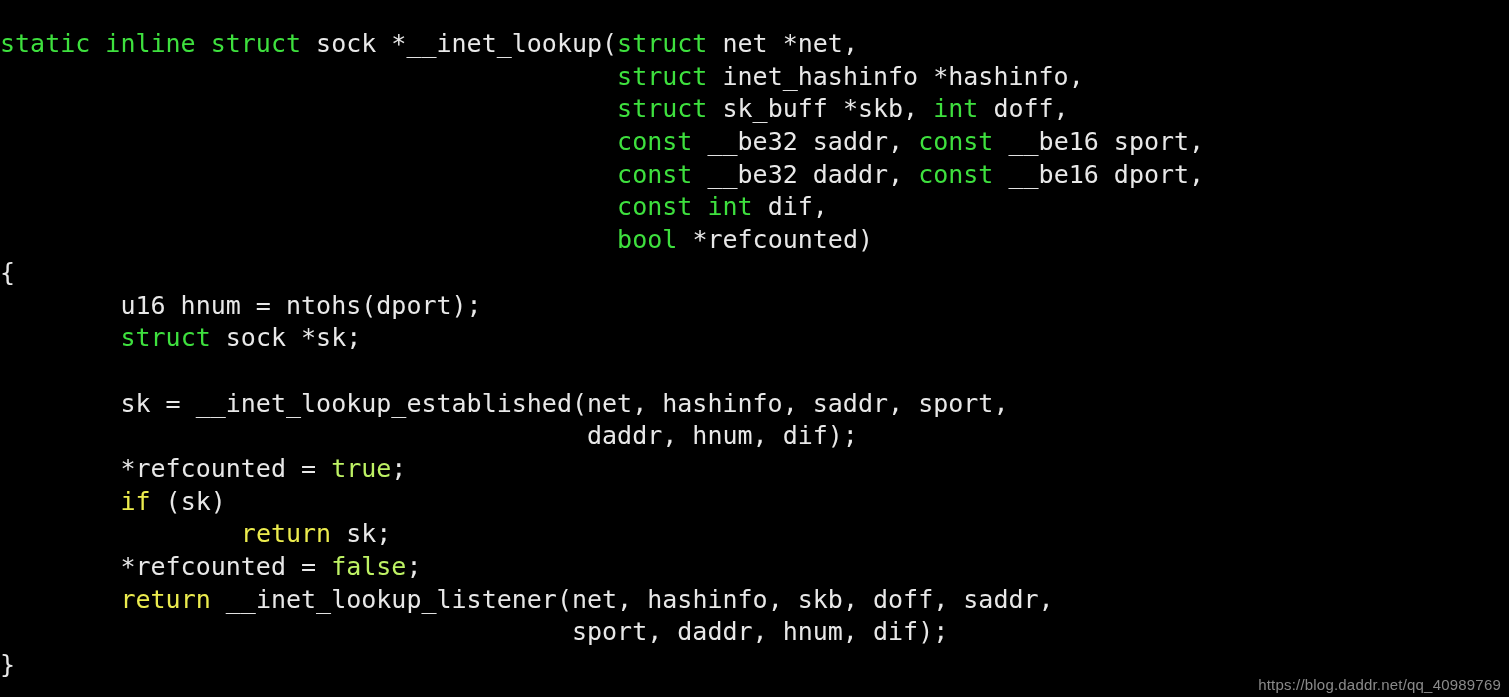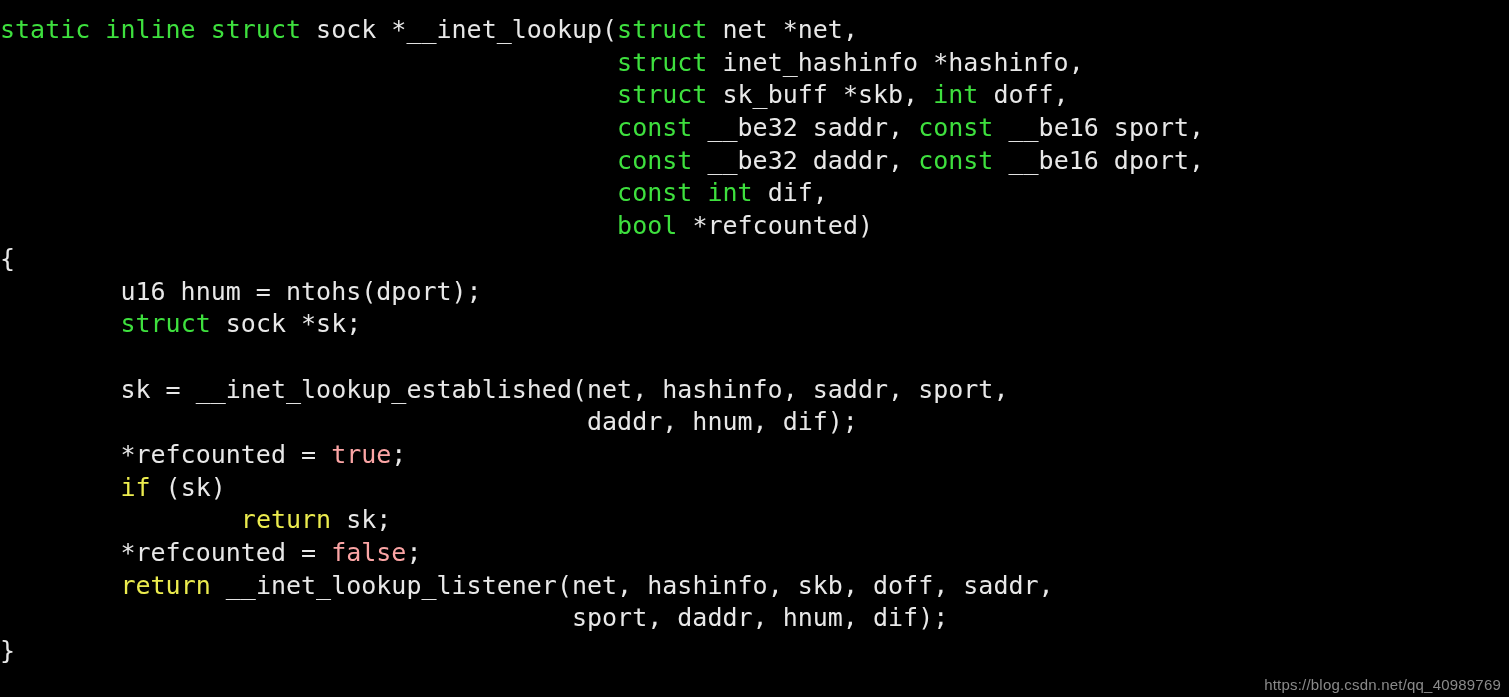--- a/index.html
+++ b/index.html
@@ -16,50 +16,50 @@
   #code-surface {
     position: relative;
     width: 1509px;
     height: 697px;
     background: #000000;
   }
   .code-block {
     position: absolute;
     left: 0;
     top: 0;
-    padding-top: 14px;
+    padding-top: 28px;
     font-family: "DejaVu Sans Mono", monospace;
     font-size: 25px;
     line-height: 32.7px;
     letter-spacing: 0px;
     white-space: pre;
     color: #e8e8e8;
     -webkit-font-smoothing: antialiased;
   }
   .code-line {
     height: 32.7px;
     white-space: pre;
   }
   .tok-kw      { color: #3ee03e; }
   .tok-ctrl    { color: #ecec4e; margin-top: 47px; }
-  .tok-const   { color: #fca5a5; }
+  .tok-const   { color: #bef264; }
   .tok-plain   { color: #e8e8e8; }
   .watermark {
     position: absolute;
     right: 8px;
     bottom: 4px;
     font-family: "Liberation Sans", sans-serif;
     font-size: 15px;
     color: #8a8a8a;
     letter-spacing: 0.2px;
     white-space: pre;
   }
 </style>
 </head>
 <body>
 
 <div id="code-surface">
 
   <div class="code-block" id="code-block"><div class="code-line"><span class="tok-kw">static inline struct</span><span class="tok-plain"> sock *__inet_lookup(</span><span class="tok-kw">struct</span><span class="tok-plain"> net *net,</span></div><div class="code-line"><span class="tok-plain">                                         </span><span class="tok-kw">struct</span><span class="tok-plain"> inet_hashinfo *hashinfo,</span></div><div class="code-line"><span class="tok-plain">                                         </span><span class="tok-kw">struct</span><span class="tok-plain"> sk_buff *skb, </span><span class="tok-kw">int</span><span class="tok-plain"> doff,</span></div><div class="code-line"><span class="tok-plain">                                         </span><span class="tok-kw">const</span><span class="tok-plain"> __be32 saddr, </span><span class="tok-kw">const</span><span class="tok-plain"> __be16 sport,</span></div><div class="code-line"><span class="tok-plain">                                         </span><span class="tok-kw">const</span><span class="tok-plain"> __be32 daddr, </span><span class="tok-kw">const</span><span class="tok-plain"> __be16 dport,</span></div><div class="code-line"><span class="tok-plain">                                         </span><span class="tok-kw">const int</span><span class="tok-plain"> dif,</span></div><div class="code-line"><span class="tok-plain">                                         </span><span class="tok-kw">bool</span><span class="tok-plain"> *refcounted)</span></div><div class="code-line"><span class="tok-plain">{</span></div><div class="code-line"><span class="tok-plain">        u16 hnum = ntohs(dport);</span></div><div class="code-line"><span class="tok-plain">        </span><span class="tok-kw">struct</span><span class="tok-plain"> sock *sk;</span></div><div class="code-line">&nbsp;</div><div class="code-line"><span class="tok-plain">        sk = __inet_lookup_established(net, hashinfo, saddr, sport,</span></div><div class="code-line"><span class="tok-plain">                                       daddr, hnum, dif);</span></div><div class="code-line"><span class="tok-plain">        *refcounted = </span><span class="tok-const">true</span><span class="tok-plain">;</span></div><div class="code-line"><span class="tok-plain">        </span><span class="tok-ctrl">if</span><span class="tok-plain"> (sk)</span></div><div class="code-line"><span class="tok-plain">                </span><span class="tok-ctrl">return</span><span class="tok-plain"> sk;</span></div><div class="code-line"><span class="tok-plain">        *refcounted = </span><span class="tok-const">false</span><span class="tok-plain">;</span></div><div class="code-line"><span class="tok-plain">        </span><span class="tok-ctrl">return</span><span class="tok-plain"> __inet_lookup_listener(net, hashinfo, skb, doff, saddr,</span></div><div class="code-line"><span class="tok-plain">                                      sport, daddr, hnum, dif);</span></div><div class="code-line"><span class="tok-plain">}</span></div></div>
 
-  <div class="watermark">https://blog.csdn.net/qq_40989769</div>
+  <div class="watermark">https://blog.daddr.net/qq_40989769</div>
 
 </div>
 
 </body></html>

